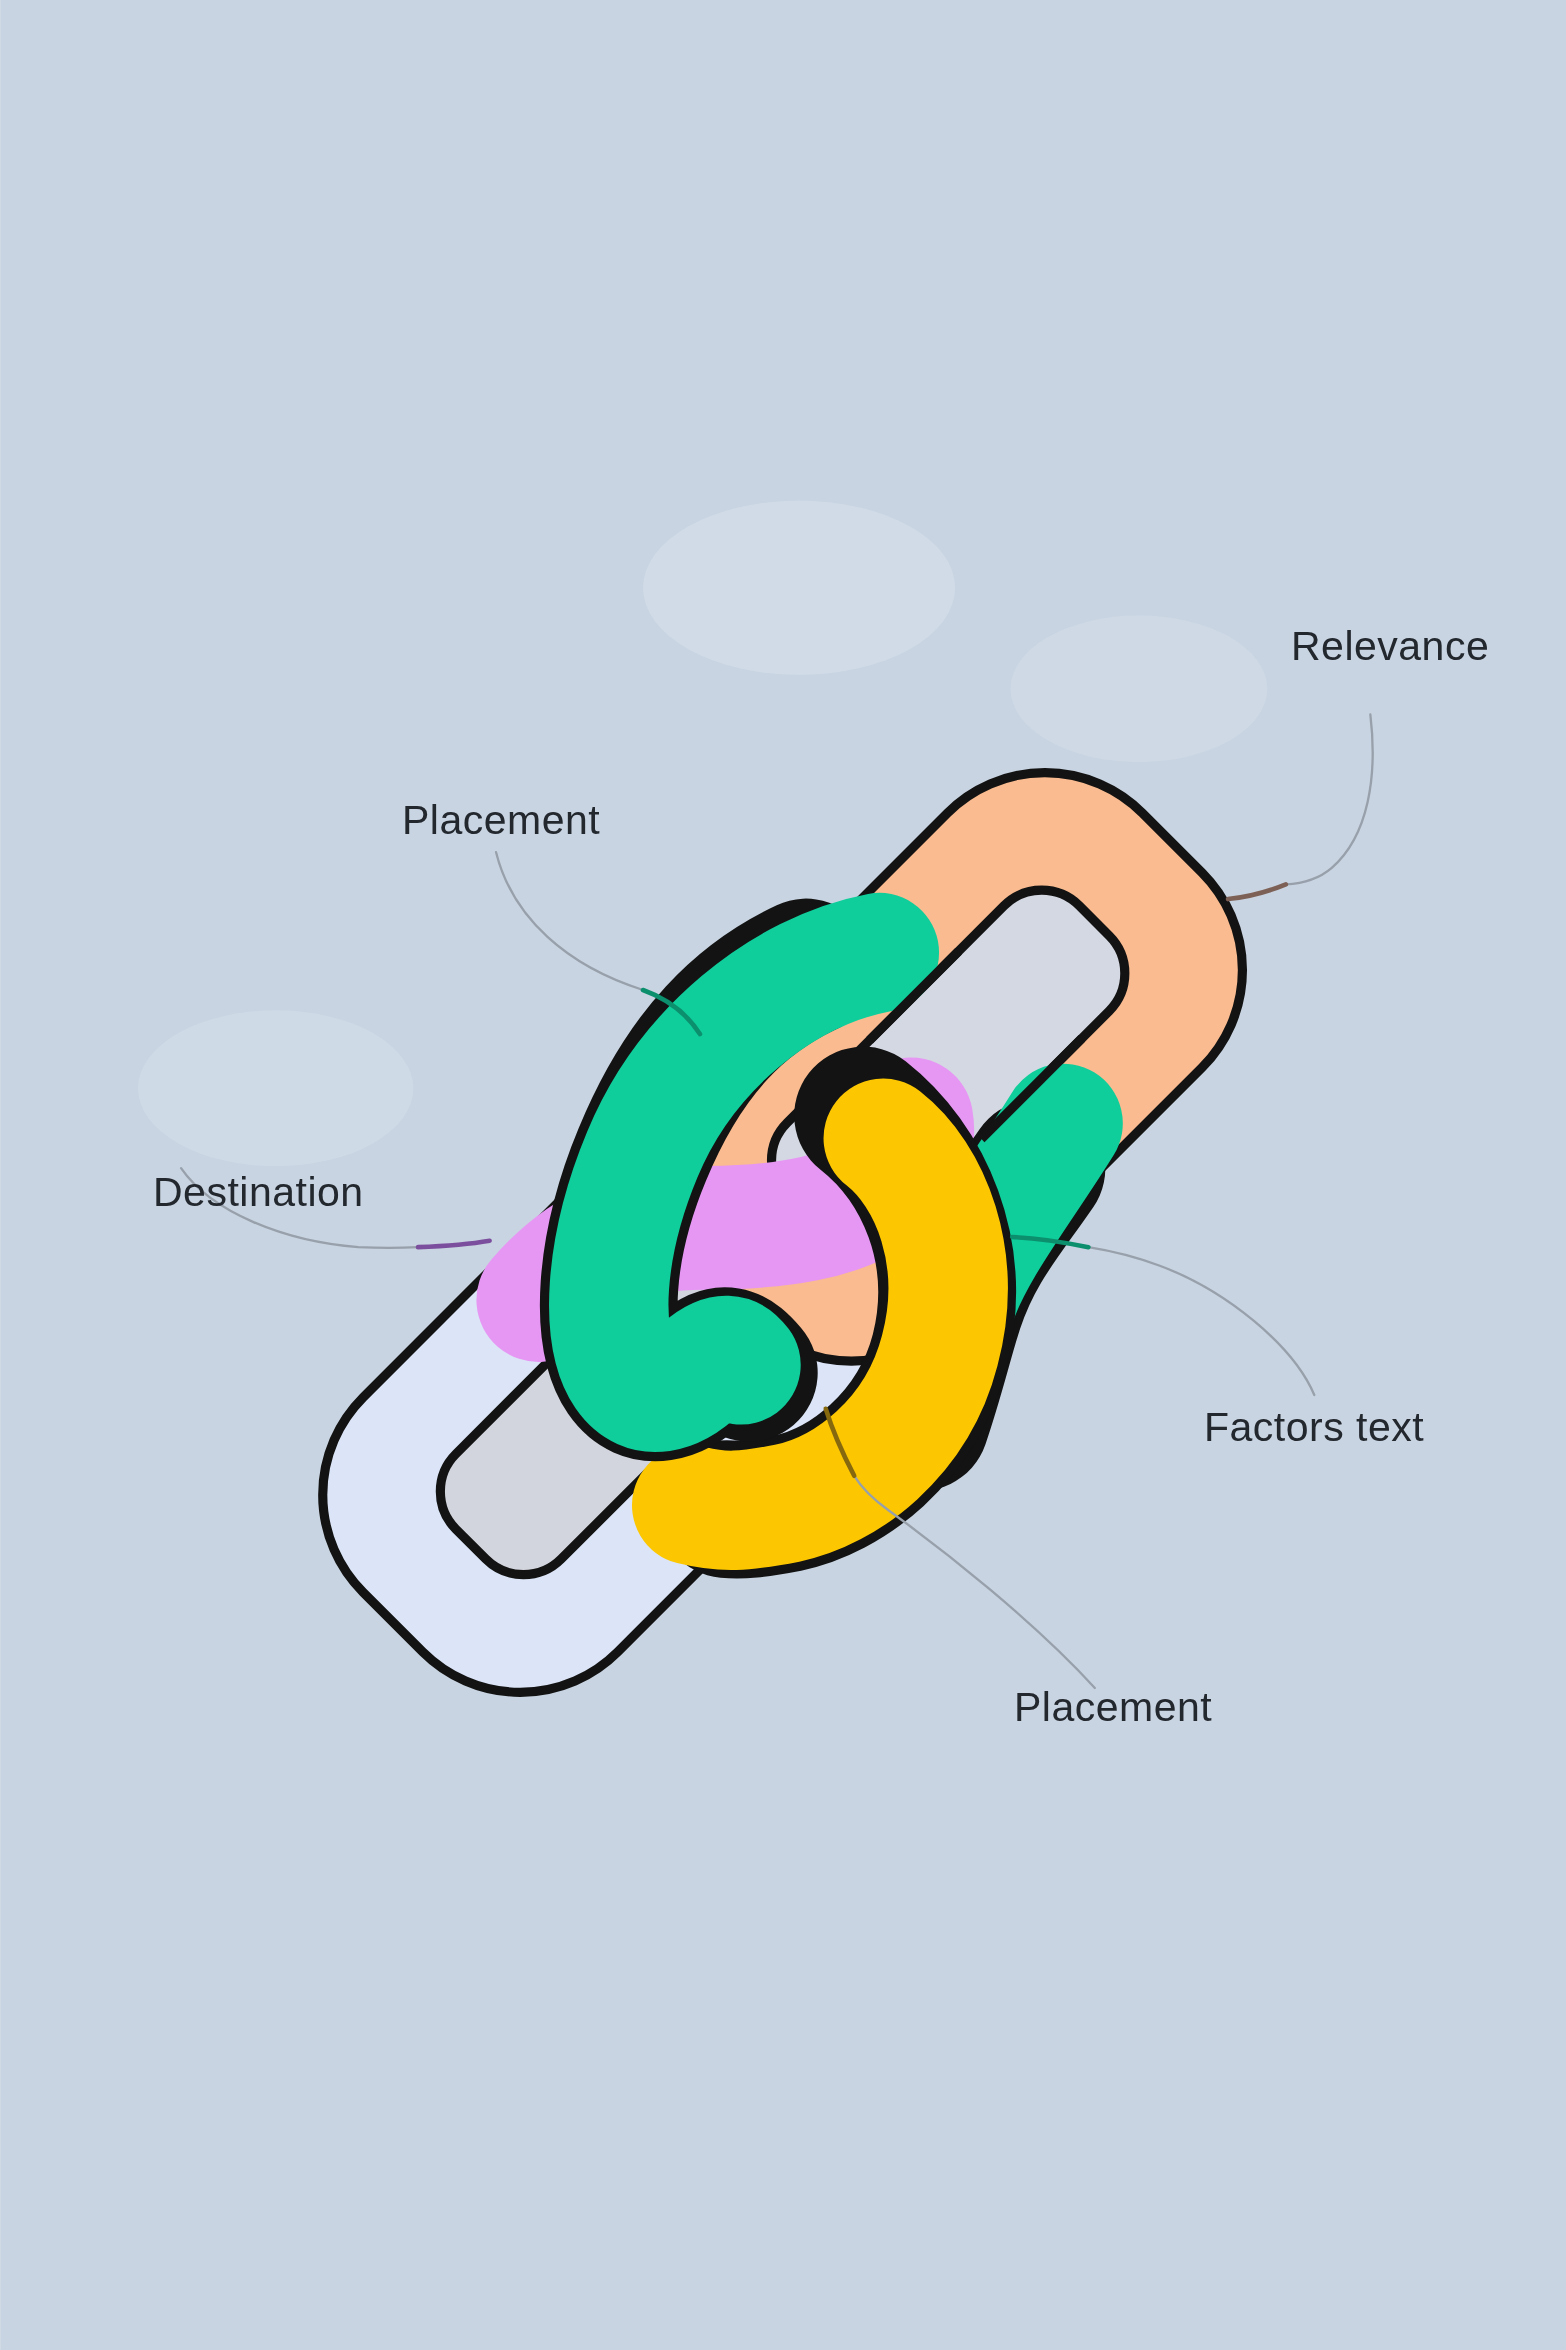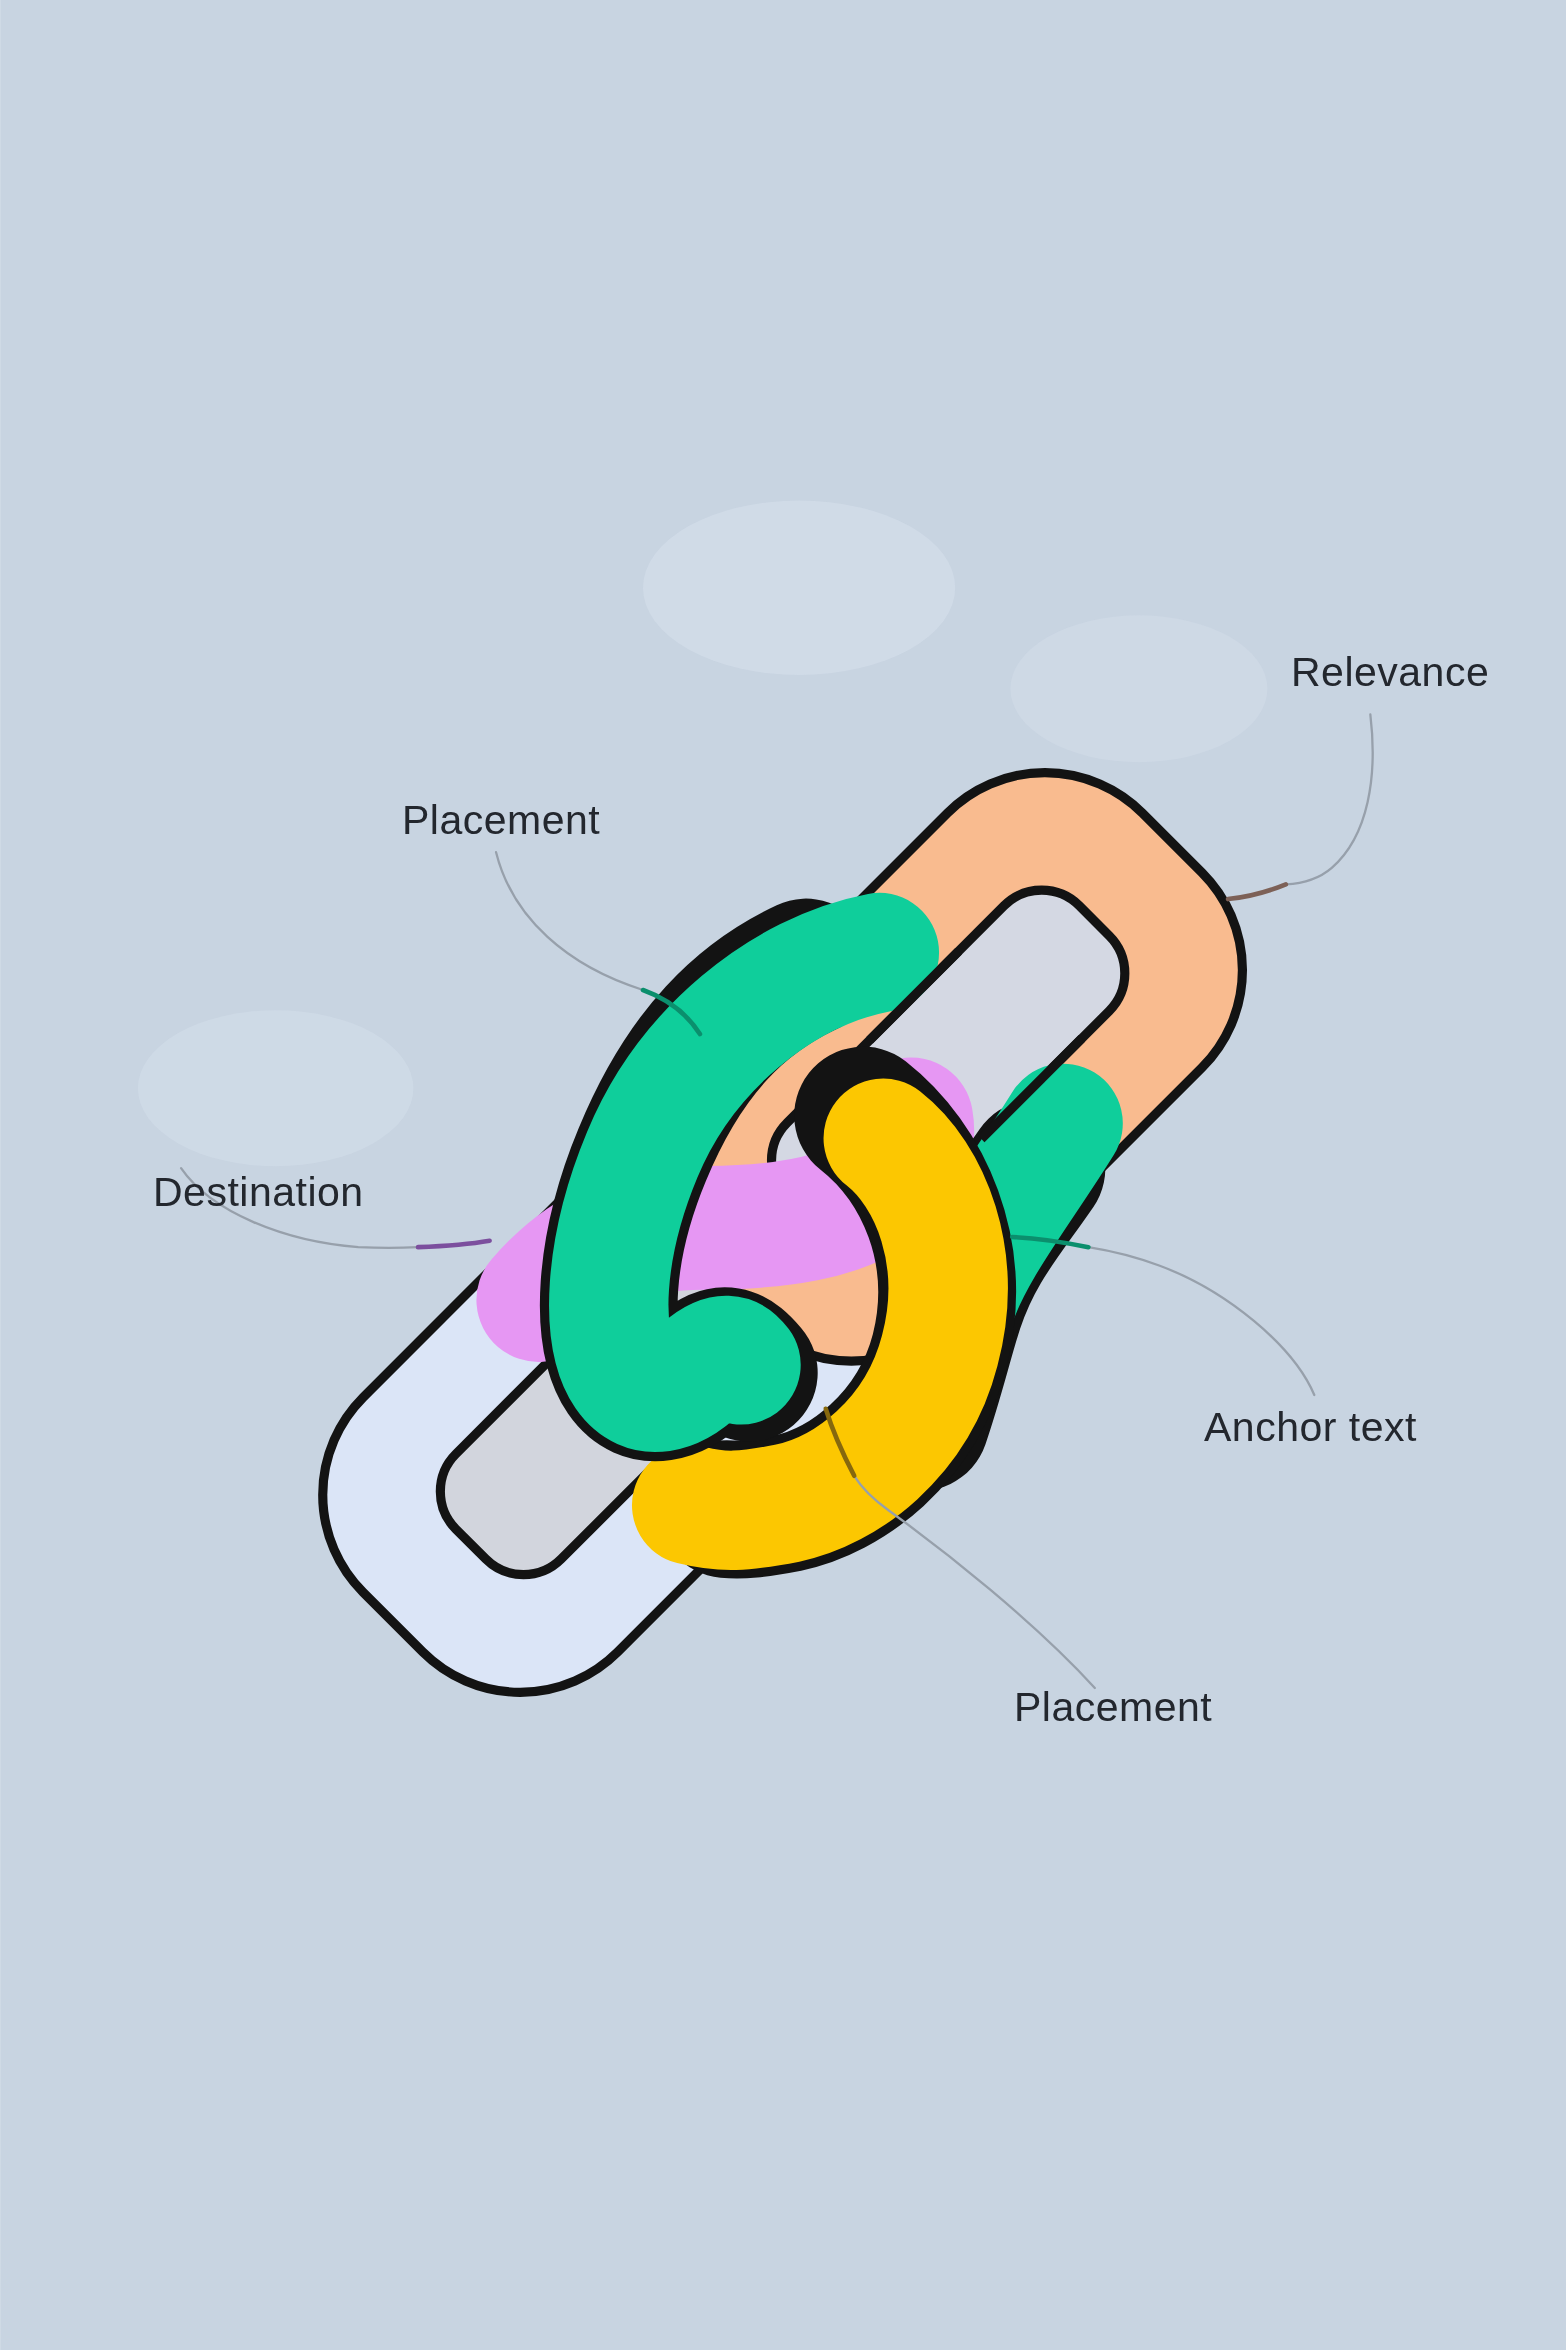--- a/index.html
+++ b/index.html
@@ -21,21 +21,21 @@
     color:#14161a;
   }
   .factor-label{
     position:absolute;
     font-size:41px;
     font-weight:400;
     letter-spacing:0.5px;
     white-space:nowrap;
     color:#23272e;
   }
-  .lbl-relevance{left:1291px;top:649px;}
+  .lbl-relevance{left:1291px;top:623px;}
   .lbl-authority{left:402px;top:797px;}
   .lbl-destination{left:153px;top:1169px;}
   .lbl-anchor{left:1204px;top:1404px;}
   .lbl-placement{left:1014px;top:1684px;}
 </style>
 </head>
 <body>
 
 <div class="stage">
 
@@ -85,16 +85,16 @@
 
       <path d="M 1192 1838 C 1125 1765 1030 1690 968 1645 C 950 1632 938 1620 930 1607" stroke-width="2.5" stroke="#97a0ab"></path>
       <path d="M 930 1607 C 917 1582 906 1557 899 1534" stroke-width="5" stroke="#86680e"></path>
     </g>
   </svg>
 
 
   <div class="factor-label lbl-relevance">Relevance</div>
   <div class="factor-label lbl-authority">Placement</div>
   <div class="factor-label lbl-destination">Destination</div>
-  <div class="factor-label lbl-anchor">Anchor text</div>
+  <div class="factor-label lbl-anchor">Factors text</div>
   <div class="factor-label lbl-placement">Placement</div>
 </div>
 
 
 </body></html>

